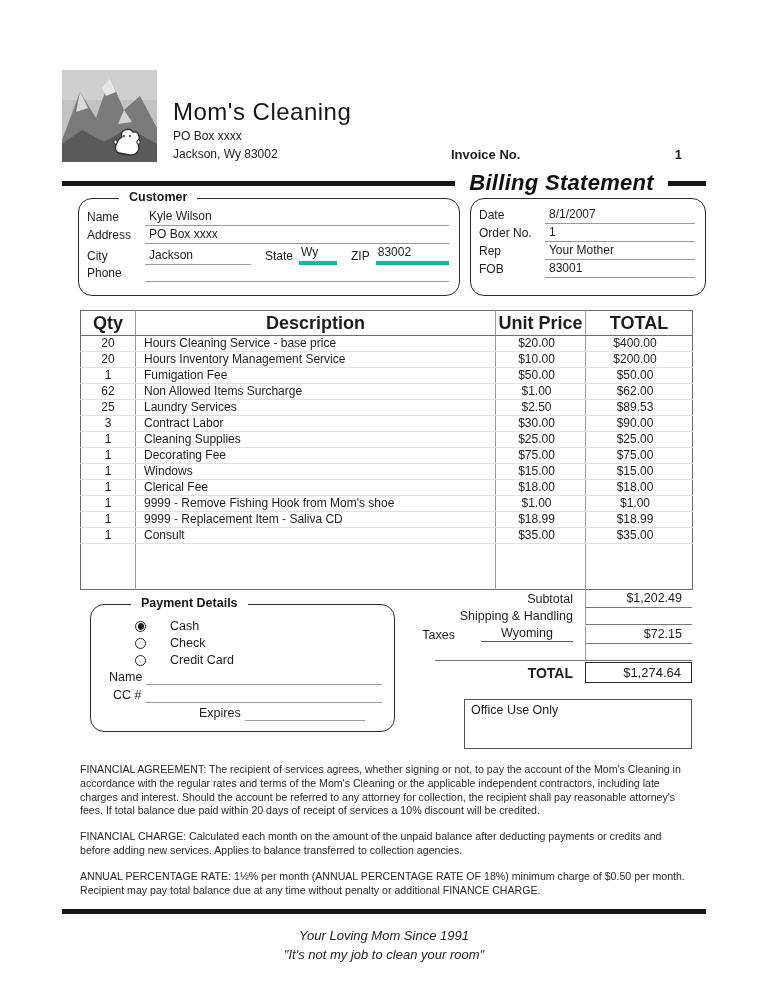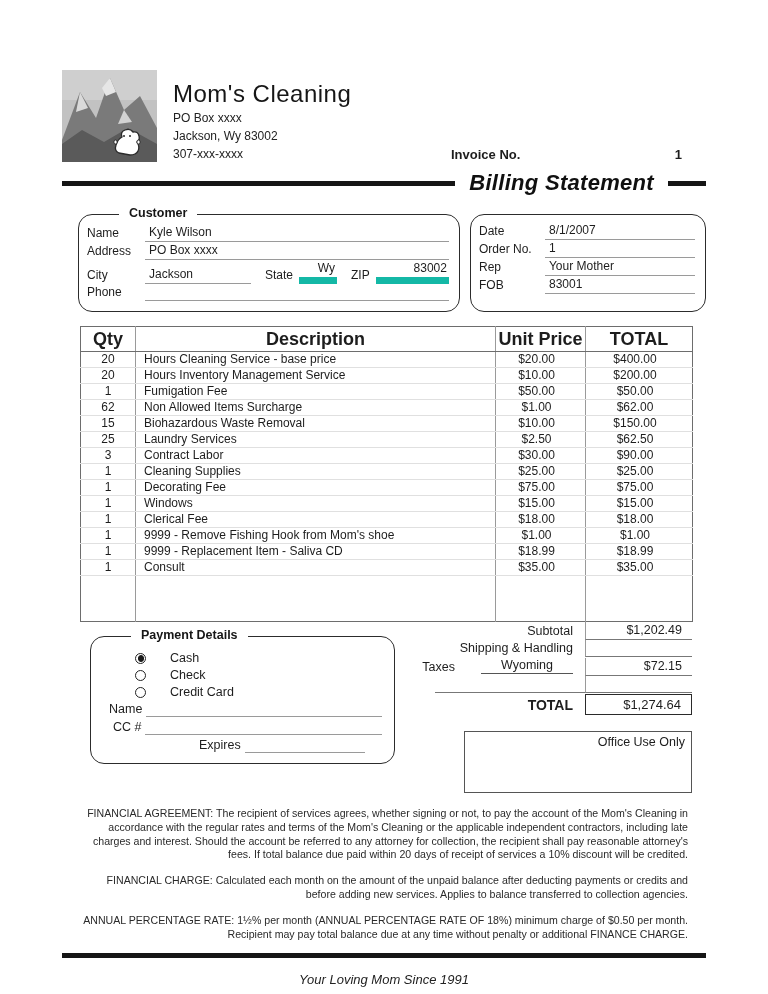--- a/index.html
+++ b/index.html
@@ -23,35 +23,35 @@
   .double-rule { height:2px; border-top:3px solid #151515; border-bottom:2px solid #151515; }
   .title-row { display:flex; align-items:center; margin-top:8px;justify-content:space-between; }
   .title-row .rule-long { flex:1; }
   .title-row .rule-short { width:38px; }
   .doc-title {
     font-size:22px; font-weight:bold; font-style:italic;
     letter-spacing:0.3px; margin:0 14px; color:#101010; white-space:nowrap;
   }
 
   
-  .boxes-row { display:flex; margin-top:18px; }
+  .boxes-row { display:flex; margin-top:2px; }
   .rbox { border:1.6px solid #2c2c2c; border-radius:14px; position:relative; }
   .legend {
     position:absolute; top:-9px; left:40px; background:#fff;
     padding:0 10px; font-weight:bold; font-size:12.5px; color:#161616;
   }
   .customer-box { width:397px; margin-left:16px; padding:10px 10px 6px 8px; }
   .order-box  { width:245px; margin-left:10px; padding:8px 10px 16px 8px; }
   .f-row { display:flex; align-items:flex-end; font-size:12px; line-height:15px; margin-bottom:1px; }
   .f-label { flex:0 0 58px; padding-bottom:1px; }
   .order-box .f-label { flex:0 0 66px; }
   .f-value { flex:1; border-bottom:1px solid #9a9a9a; padding:0 2px 1px 4px; min-height:15px; }
   .f-value.short { flex:0 0 106px; }
   .f-mini-label { padding:0 6px 1px 14px; }
-  .f-mini { border-bottom:7px solid #14b8a6; padding:0 2px 1px 2px; min-height:15px;text-align:right; }
+  .f-mini { border-bottom:4px solid #14b8a6; padding:0 2px 1px 2px; min-height:15px; }
   .f-mini.state { flex:0 0 38px; }
   .f-mini.zip { flex:1; }
 
   
   table.items {
     border-collapse:collapse; table-layout:fixed;
     width:612px; margin:14px 0 0 18px;
     border:1.6px solid #6d6d6d; font-size:12px;
   }
   .items col.c1 { width:55px; } .items col.c2 { width:360px; }
@@ -101,27 +101,27 @@
   .t-value {
     flex:0 0 107px; text-align:right; font-size:12.5px;
     border-left:1px solid #9a9a9a; border-bottom:1px solid #777;
     padding:1px 10px 2px 0; min-height:17px;
   }
   .t-row.grand { margin-top:1px; }
   .t-row.grand .t-label { font-weight:bold; font-size:14px; }
   .t-row.grand .t-value { border:1.8px solid #2a2a2a; font-size:13px; padding-top:2px; }
 
   .office-box {
-    width:228px; height:62px; border:1.2px solid #555;
-    margin:16px 14px 0 auto; font-size:12.5px; padding:3px 6px;text-align:right;
+    width:228px; height:50px; border:1.2px solid #555;
+    margin:16px 14px 0 auto; font-size:12.5px; padding:3px 6px;
   }
 
   
   .terms { margin:14px 18px 0 18px; }
-  .terms p { font-size:10.6px; line-height:13.8px; color:#2a2a2a; margin-bottom:12px; text-align:right;margin-top:8px; }
+  .terms p { font-size:10.6px; line-height:13.8px; color:#2a2a2a; margin-bottom:12px; text-align:left;margin-top:8px; }
 
   
   .footer-rule { margin-top:2px; }
   .footer-quotes { text-align:center; margin-top:12px; font-style:italic; font-size:13px; line-height:19px; color:#222; }
 </style>
 </head>
 <body>
 
 <div class="page">
 
@@ -141,21 +141,20 @@
           <circle cx="68" cy="66" r="1" fill="#2a2a2a"></circle>
           <rect x="52" y="70" width="3" height="4" rx="1.5" fill="#ffffff" stroke="#2a2a2a" stroke-width="1"></rect>
           <rect x="75" y="70" width="3" height="4" rx="1.5" fill="#ffffff" stroke="#2a2a2a" stroke-width="1"></rect>
         </g>
       </svg>
     </div>
     <div class="company-block">
       <div class="company-name">Mom's Cleaning</div>
       <div class="company-line">PO Box xxxx</div>
       <div class="company-line">Jackson, Wy  83002</div>
-      <div class="company-line">307-xxx-xxxx</div>
     </div>
     <div class="invoice-no-block">
       <span class="invoice-no-label">Invoice No.</span>
       <span class="invoice-no-value">1</span>
     </div>
   </div>
 
   <div class="title-row">
     <div class="double-rule rule-long"></div>
     <div class="doc-title">Billing Statement</div>
@@ -241,30 +240,24 @@
       <td class="price">$50.00</td>
       <td class="total">$50.00</td>
     </tr>
         <tr>
       <td class="qty">62</td>
       <td class="desc">Non Allowed Items Surcharge</td>
       <td class="price">$1.00</td>
       <td class="total">$62.00</td>
     </tr>
         <tr>
-      <td class="qty">15</td>
-      <td class="desc">Biohazardous Waste Removal</td>
-      <td class="price">$10.00</td>
-      <td class="total">$150.00</td>
-    </tr>
-        <tr>
       <td class="qty">25</td>
       <td class="desc">Laundry Services</td>
       <td class="price">$2.50</td>
-      <td class="total">$62.50</td>
+      <td class="total">$89.53</td>
     </tr>
         <tr>
       <td class="qty">3</td>
       <td class="desc">Contract Labor</td>
       <td class="price">$30.00</td>
       <td class="total">$90.00</td>
     </tr>
         <tr>
       <td class="qty">1</td>
       <td class="desc">Cleaning Supplies</td>

